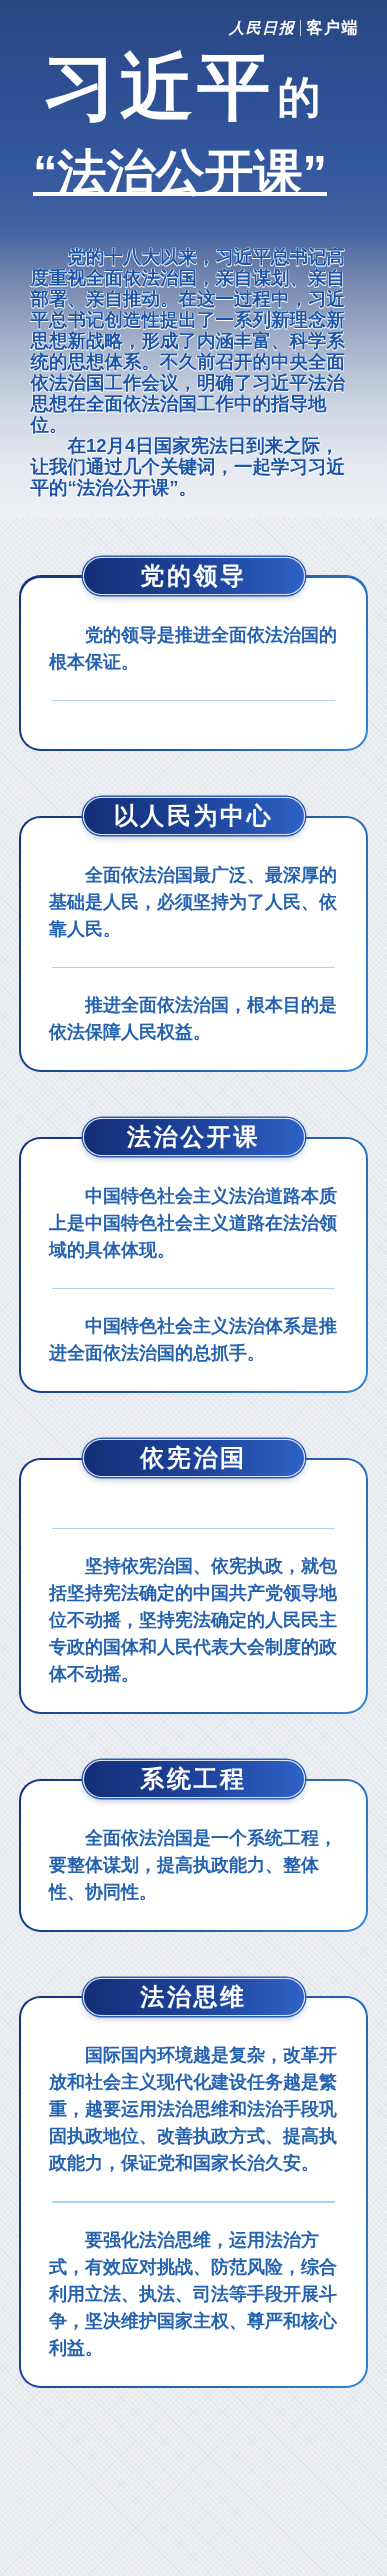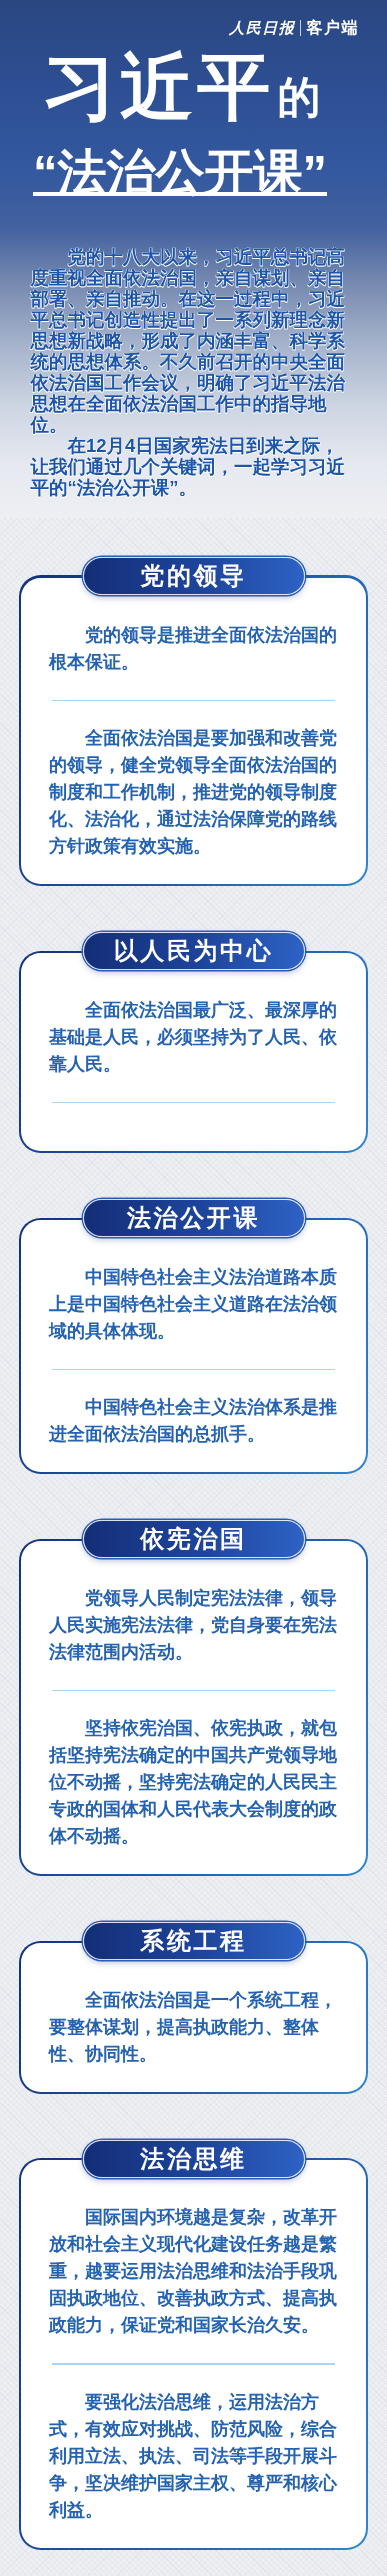--- a/index.html
+++ b/index.html
@@ -76,51 +76,50 @@
     <p>在12月4日国家宪法日到来之际，让我们通过几个关键词，一起学习习近平的“法治公开课”。</p>
   </div>
 </div>
 
 <div class="card-wrap first">
   <div class="pill">党的领导</div>
   <div class="card">
       <div class="card-inner">
     <p>党的领导是推进全面依法治国的根本保证。</p>
     <div class="divider"></div>
-    <p>全面依法治国是要加强和改善党的领导，健全党领导全面依法治国的制度和工作机制，推进党的领导制度化、法治化，通过法治保障党的路线方针政策有效实施。</p>
   </div>
     </div>
 </div>
 
 <div class="card-wrap">
   <div class="pill">以人民为中心</div>
   <div class="card">
       <div class="card-inner">
     <p>全面依法治国最广泛、最深厚的基础是人民，必须坚持为了人民、依靠人民。</p>
     <div class="divider"></div>
+    <p>推进全面依法治国，根本目的是依法保障人民权益。</p>
   </div>
     </div>
 </div>
 
 <div class="card-wrap">
   <div class="pill">法治公开课</div>
   <div class="card">
       <div class="card-inner">
     <p>中国特色社会主义法治道路本质上是中国特色社会主义道路在法治领域的具体体现。</p>
     <div class="divider"></div>
     <p>中国特色社会主义法治体系是推进全面依法治国的总抓手。</p>
   </div>
     </div>
 </div>
 
 <div class="card-wrap">
   <div class="pill">依宪治国</div>
   <div class="card">
       <div class="card-inner">
-    <p>党领导人民制定宪法法律，领导人民实施宪法法律，党自身要在宪法法律范围内活动。</p>
     <div class="divider"></div>
     <p>坚持依宪治国、依宪执政，就包括坚持宪法确定的中国共产党领导地位不动摇，坚持宪法确定的人民民主专政的国体和人民代表大会制度的政体不动摇。</p>
   </div>
     </div>
 </div>
 
 <div class="card-wrap">
   <div class="pill">系统工程</div>
   <div class="card">
       <div class="card-inner">

